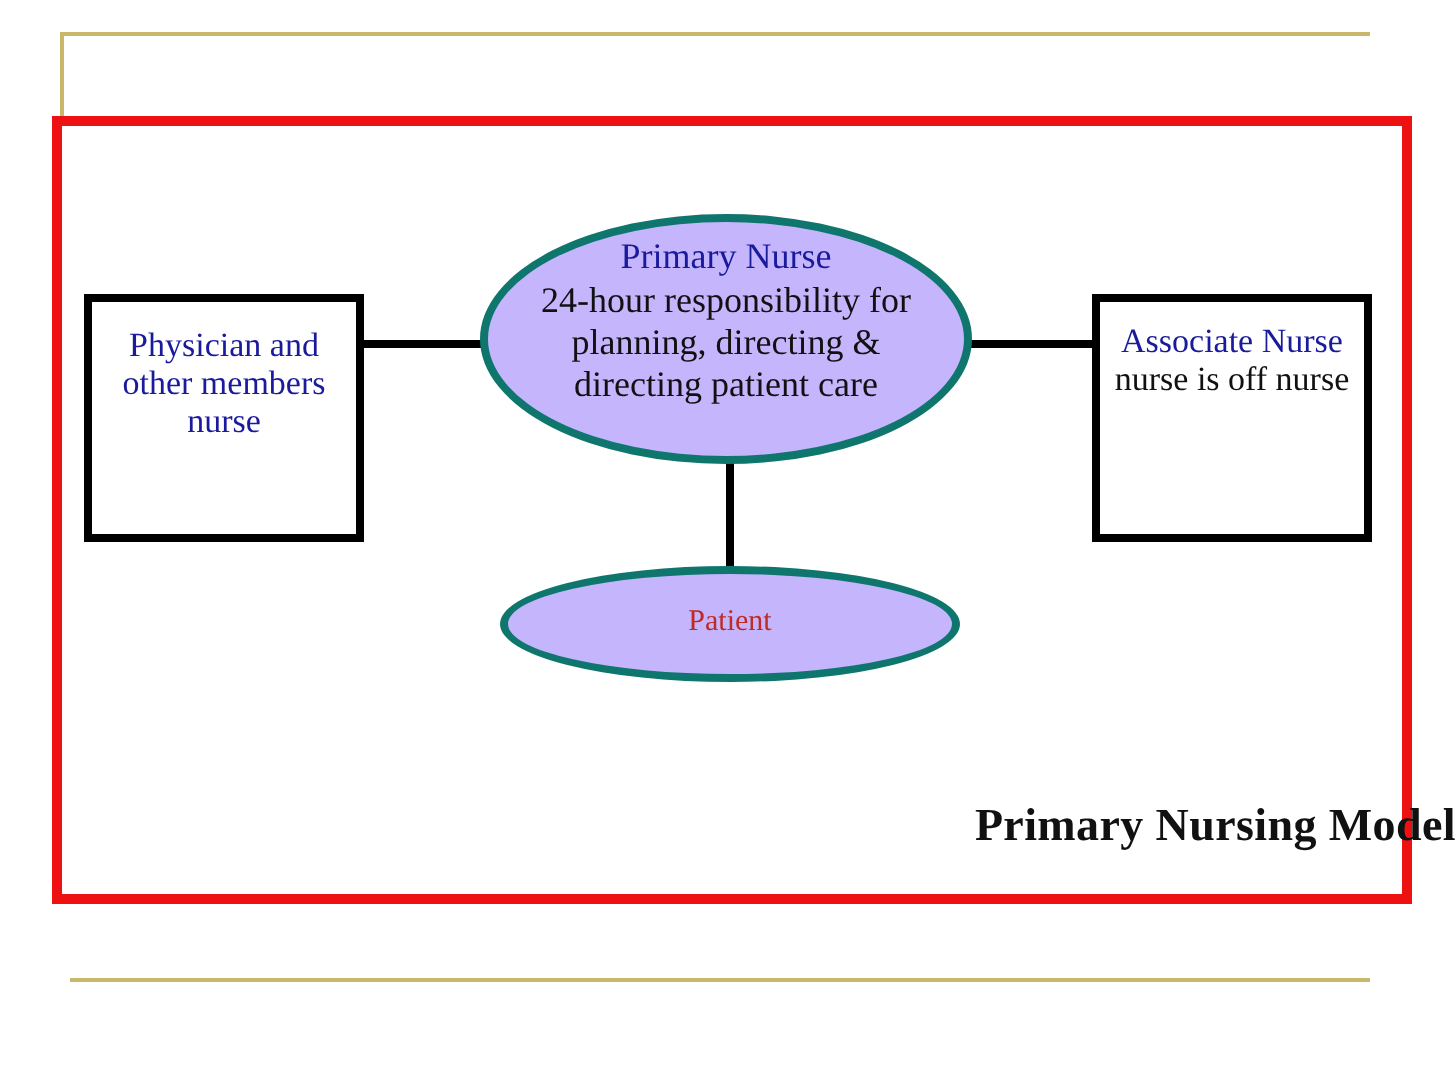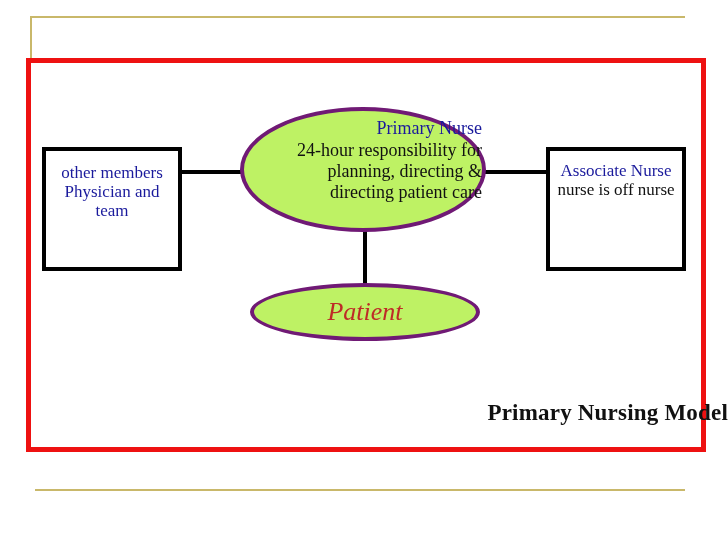--- a/index.html
+++ b/index.html
@@ -102,45 +102,44 @@
   .box-overflow {
     position: relative;
     width: 160px;
     margin-left: -14px;
     white-space: nowrap;
   }
 
   
   .node-ellipse {
     position: absolute;
-    border: 4px solid #701a75;
+    border: 4px solid #0f766e;
     border-radius: 50%;
-    background: #bef264;
+    background: #c4b5fd;
     box-sizing: border-box;
-    text-align: right;
+    text-align: center;
     line-height: 1.16;
   }
   .ellipse-primary {
     left: 240px;
     top: 107px;
     width: 246px;
     height: 125px;
     font-size: 18px;
     padding-top: 7px;
   }
   .ellipse-patient {
     left: 250px;
     top: 283px;
     width: 230px;
     height: 58px;
-    font-size: 26px;
+    font-size: 15px;
     display: flex;
     align-items: center;
     justify-content: center;
-    font-style: italic;
   }
 
   .t-blue  { color: #1A1A9C; }
   .t-black { color: #111111; }
   .t-red   { color: #BE2B27; }
 
   .headline-blue {
     display: block;
     margin-bottom: 1px;
   }
@@ -165,23 +164,23 @@
 <div class="rule rule-top-stub"></div>
 <div class="rule rule-bottom"></div>
 
 <div class="red-frame"></div>
 
 <div class="connector connector-left"></div>
 <div class="connector connector-right"></div>
 <div class="connector connector-center"></div>
 
 <div class="node-box box-left">
+  <div class="t-blue">Physician and</div>
   <div class="t-blue">other members</div>
-  <div class="t-blue">Physician and</div>
-  <div class="t-blue">team</div>
+  <div class="t-blue">nurse</div>
 </div>
 
 <div class="node-ellipse ellipse-primary">
   <span class="t-blue headline-blue">Primary Nurse</span>
   <div class="t-black">24-hour responsibility for</div>
   <div class="t-black">planning, directing &amp;</div>
   <div class="t-black">directing patient care</div>
 </div>
 
 <div class="node-box box-right">

